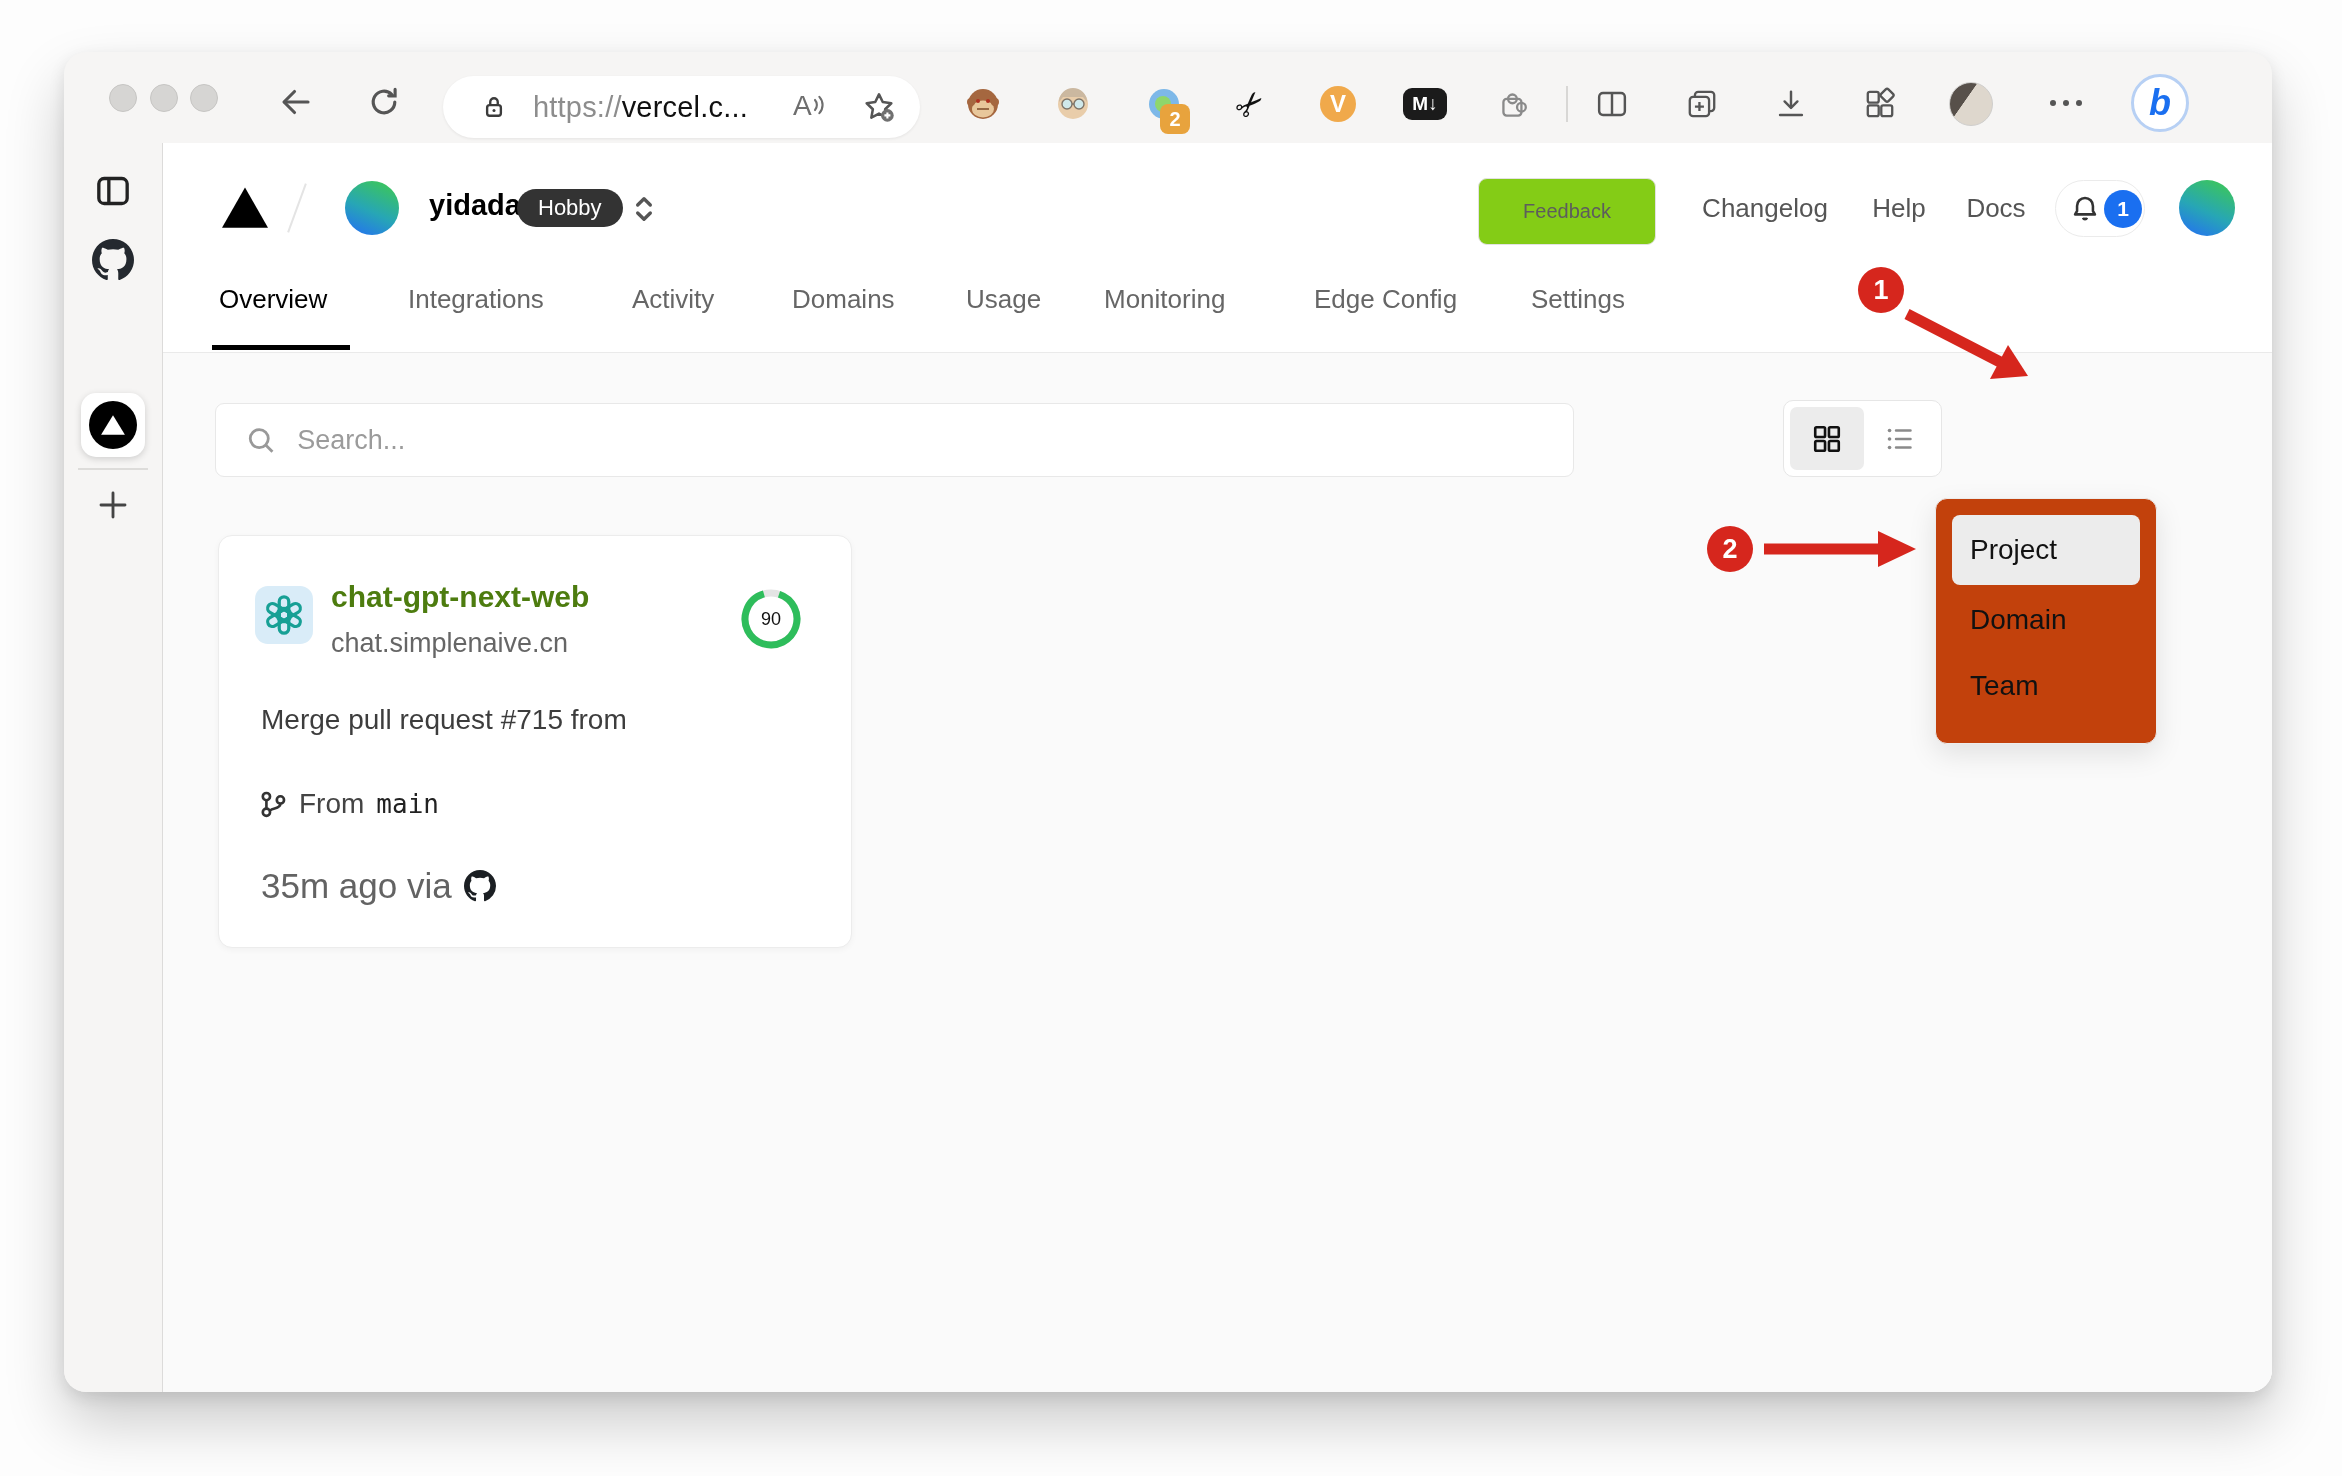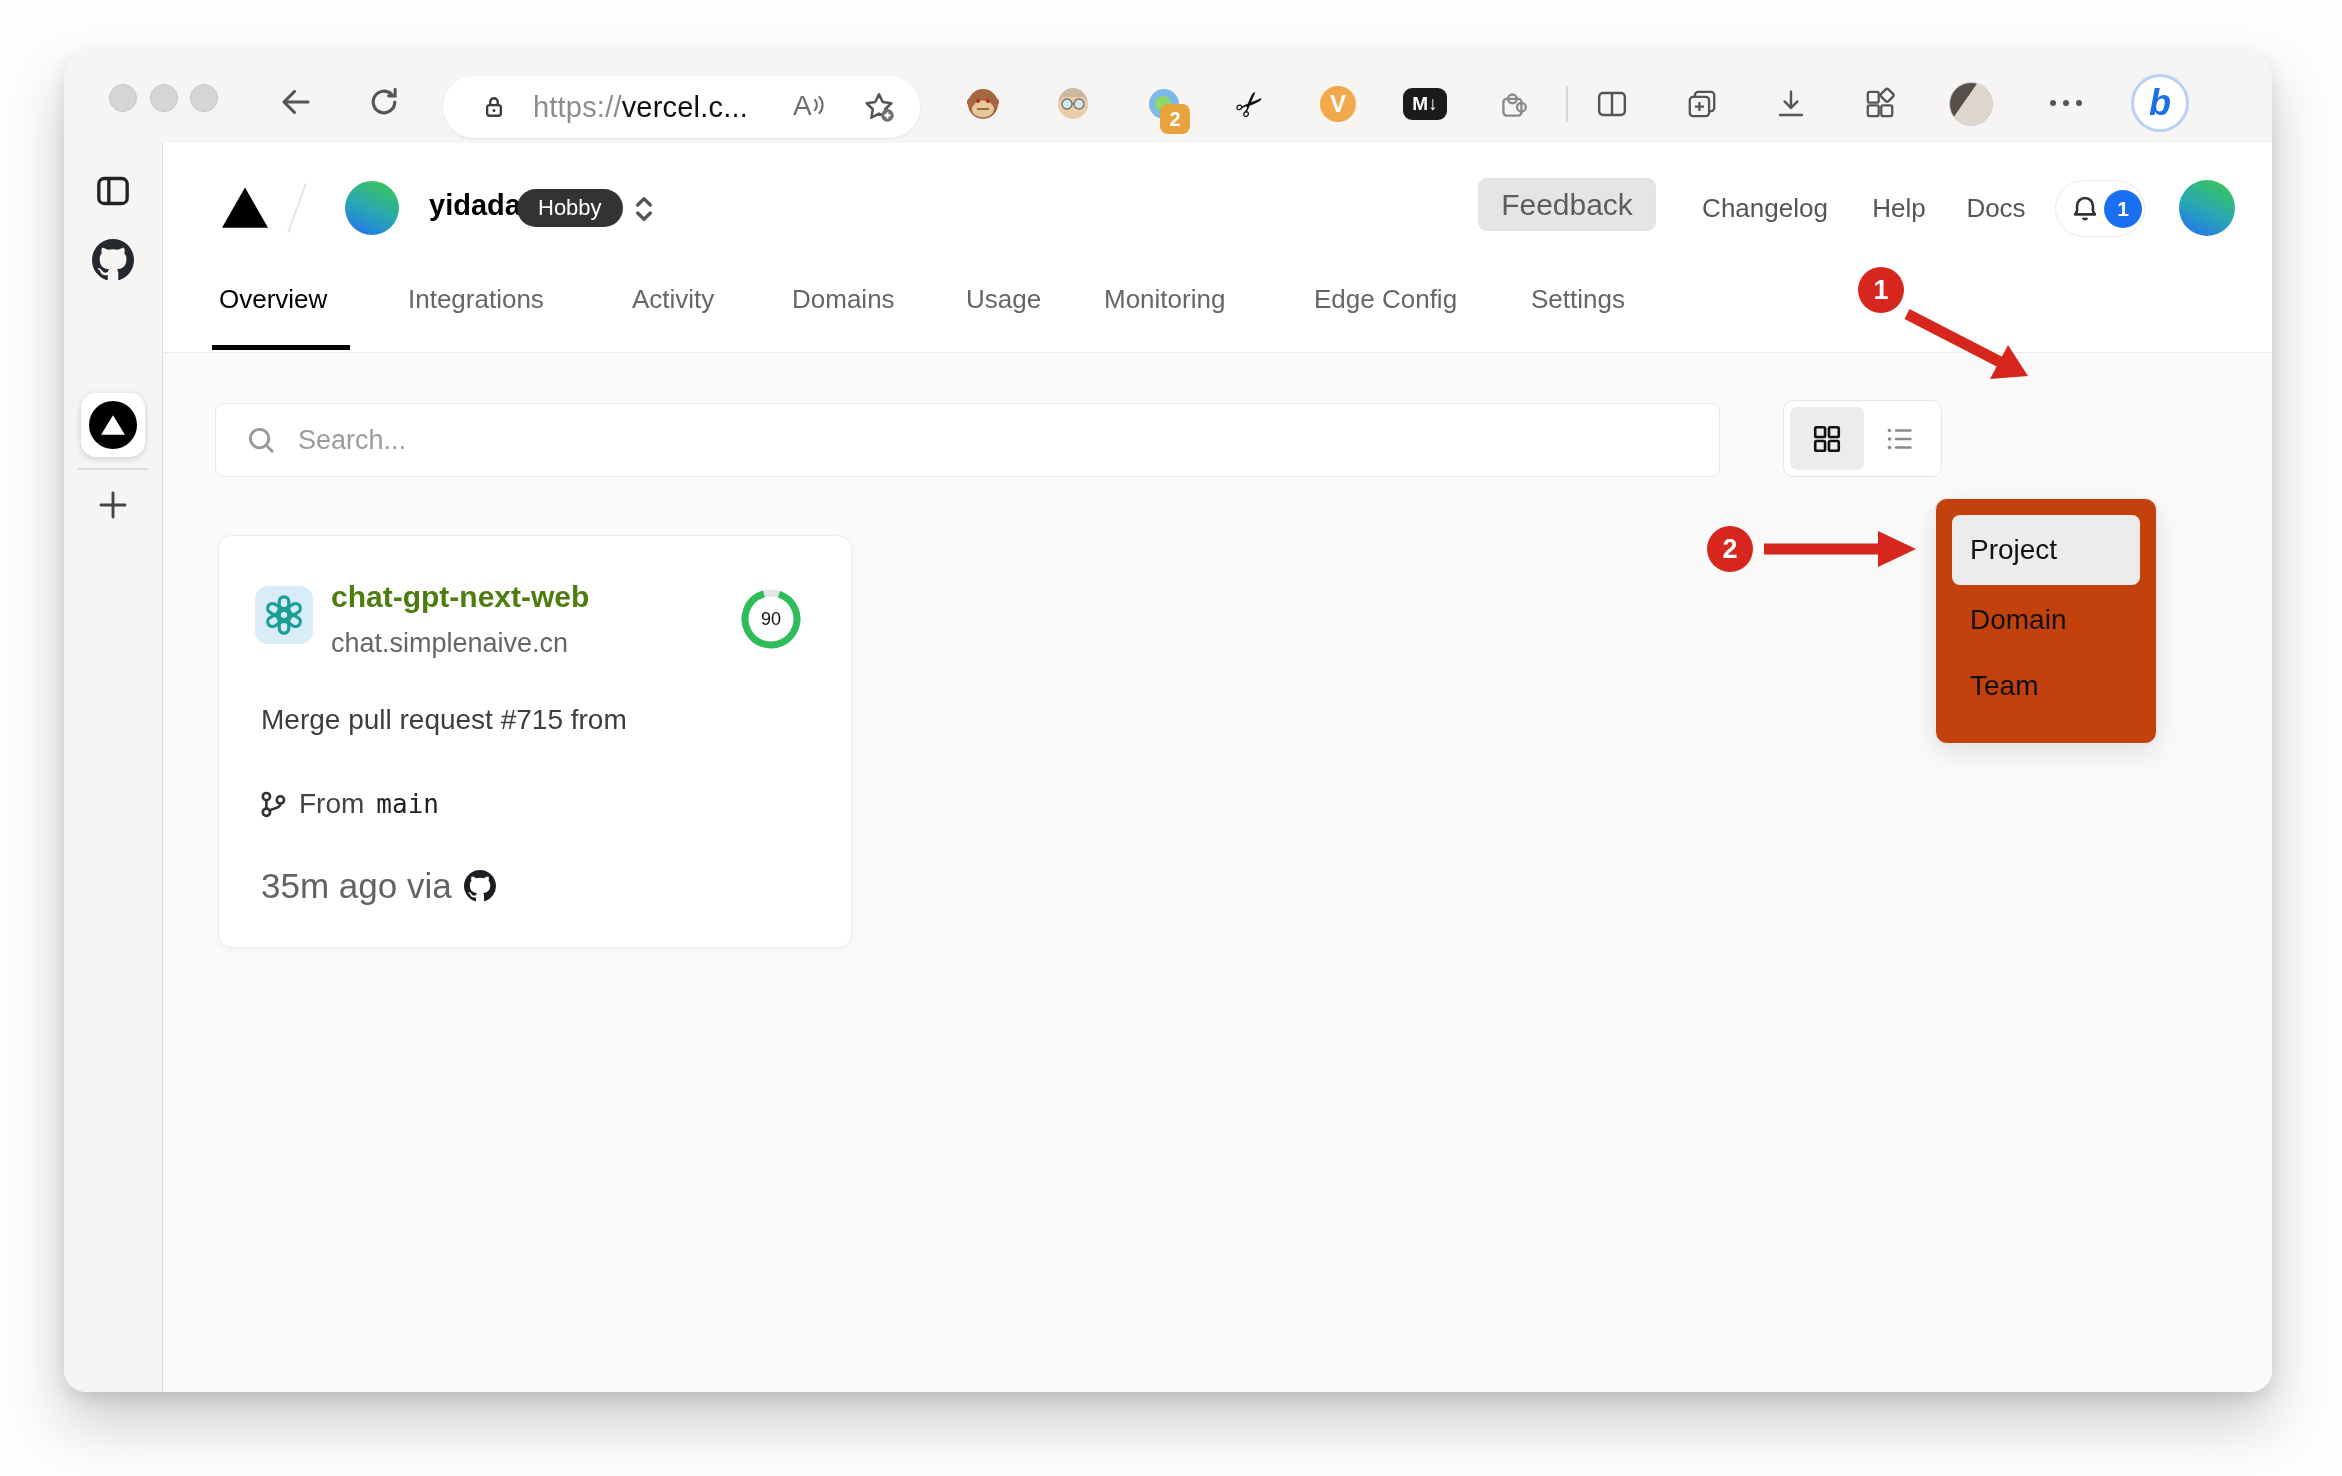--- a/index.html
+++ b/index.html
@@ -41,34 +41,34 @@
   #main{position:absolute;left:99px;top:91px;right:0;bottom:0;background:#fff;}
   #content{position:absolute;left:0;top:209px;right:0;bottom:0;background:#fafafa;border-top:1px solid #eaeaea;box-sizing:border-box;}
   .vlogo{position:absolute;left:59px;top:44px;}
   .slash{position:absolute;left:133px;top:39px;width:2px;height:52px;background:#e4e4e4;transform:rotate(20deg);}
   .teamava{position:absolute;left:182px;top:38px;width:54px;height:54px;border-radius:50%;
     background:linear-gradient(205deg,#3bc45f 10%,#27a6b5 55%,#2473ef 95%);}
   .teamname{position:absolute;left:266px;top:46px;font-size:29px;font-weight:600;color:#000;}
   .hobby{position:absolute;left:354px;top:46px;height:38px;padding:0 21px;background:#333;border-radius:19px;
     color:#fff;font-size:22px;display:flex;align-items:center;}
   .sortchev{position:absolute;left:462px;top:47px;}
-  .fbtn{position:absolute;left:1315px;top:35px;width:178px;height:53px;border:1px solid #e2e2e2;border-radius:9px;
-    background:#e5e5e5;color:#5d5d5d;font-size:30px;display:flex;align-items:center;justify-content:center;box-sizing:border-box;}
+  .fbtn{position:absolute;left:1315px;top:35px;width:178px;height:67px;border:1px solid #e2e2e2;border-radius:9px;
+    background:#84cc16;color:#5d5d5d;font-size:20px;display:flex;align-items:center;justify-content:center;box-sizing:border-box;}
   .navlink{position:absolute;top:50px;font-size:26px;color:#555;transform:translateX(-50%);}
   .bellpill{position:absolute;left:1892px;top:37px;width:90px;height:57px;background:#fff;border:1px solid #ebebeb;
     border-radius:29px;box-sizing:border-box;display:flex;align-items:center;}
   .bellbadge{width:38px;height:38px;border-radius:50%;background:#1a6ff0;color:#fff;font-size:21px;font-weight:600;
     display:flex;align-items:center;justify-content:center;margin-left:2px;}
   .userava{position:absolute;left:2016px;top:37px;width:56px;height:56px;border-radius:50%;
     background:linear-gradient(205deg,#3bc45f 10%,#27a6b5 55%,#2473ef 95%);}
   .tab{position:absolute;top:141px;font-size:26px;color:#666;}
   .tab.active{color:#000;}
   .tabline{position:absolute;left:49px;top:202px;width:138px;height:5px;background:#000;}
   
-  #search{position:absolute;left:52px;top:260px;width:1505px;height:74px;background:#fff;border:1px solid #e8e8e8;
+  #search{position:absolute;left:52px;top:260px;width:1359px;height:74px;background:#fff;border:1px solid #e8e8e8;
     border-radius:9px;box-sizing:border-box;display:flex;align-items:center;}
   #search input{border:none;outline:none;background:transparent;font-size:27px;color:#333;margin-left:18px;width:1300px;
     font-family:"Liberation Sans",sans-serif;}
   #search input::placeholder{color:#9b9b9b;}
   #viewtoggle{position:absolute;left:1620px;top:257px;width:159px;height:77px;background:#fff;border:1px solid #e6e6e6;
     border-radius:10px;box-sizing:border-box;}
   .gridseg{position:absolute;left:6px;top:6px;width:74px;height:63px;background:#ececec;border-radius:7px;
     display:flex;align-items:center;justify-content:center;}
   .listseg{position:absolute;right:6px;top:6px;width:70px;height:63px;display:flex;align-items:center;justify-content:center;}
   #addnew{position:absolute;left:1794px;top:255px;width:236px;height:78px;background:#000;border-radius:10px;

